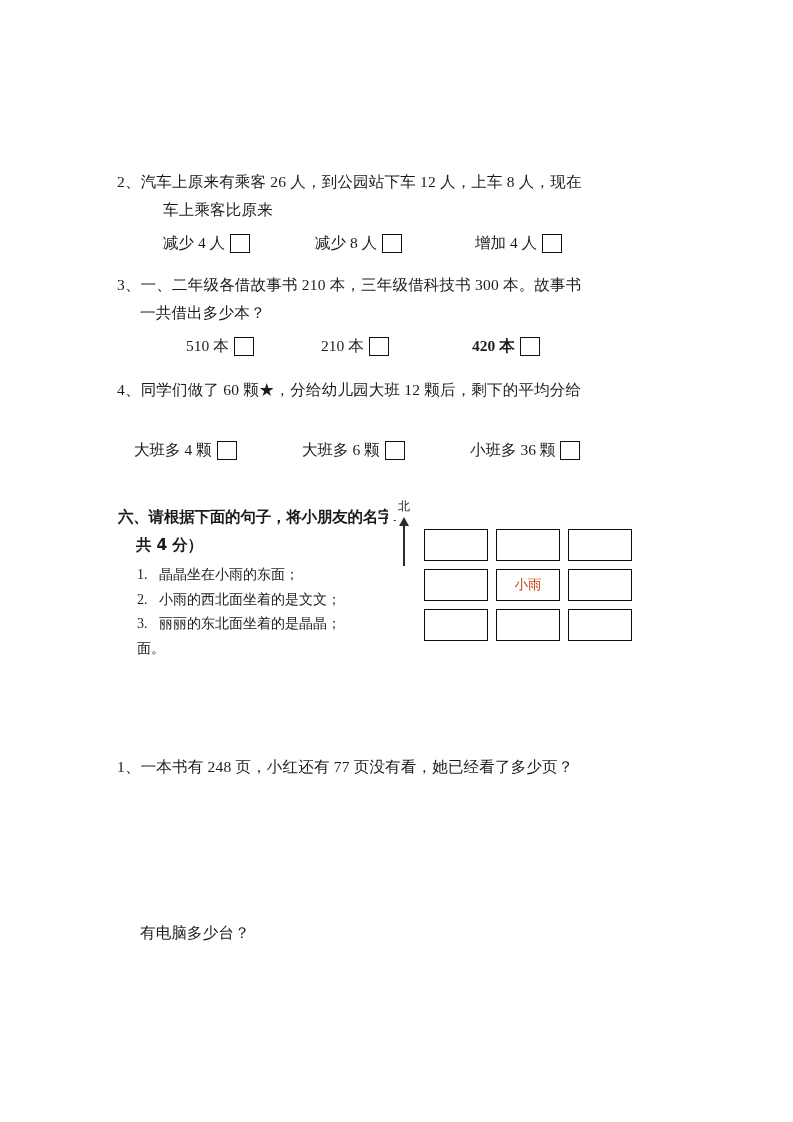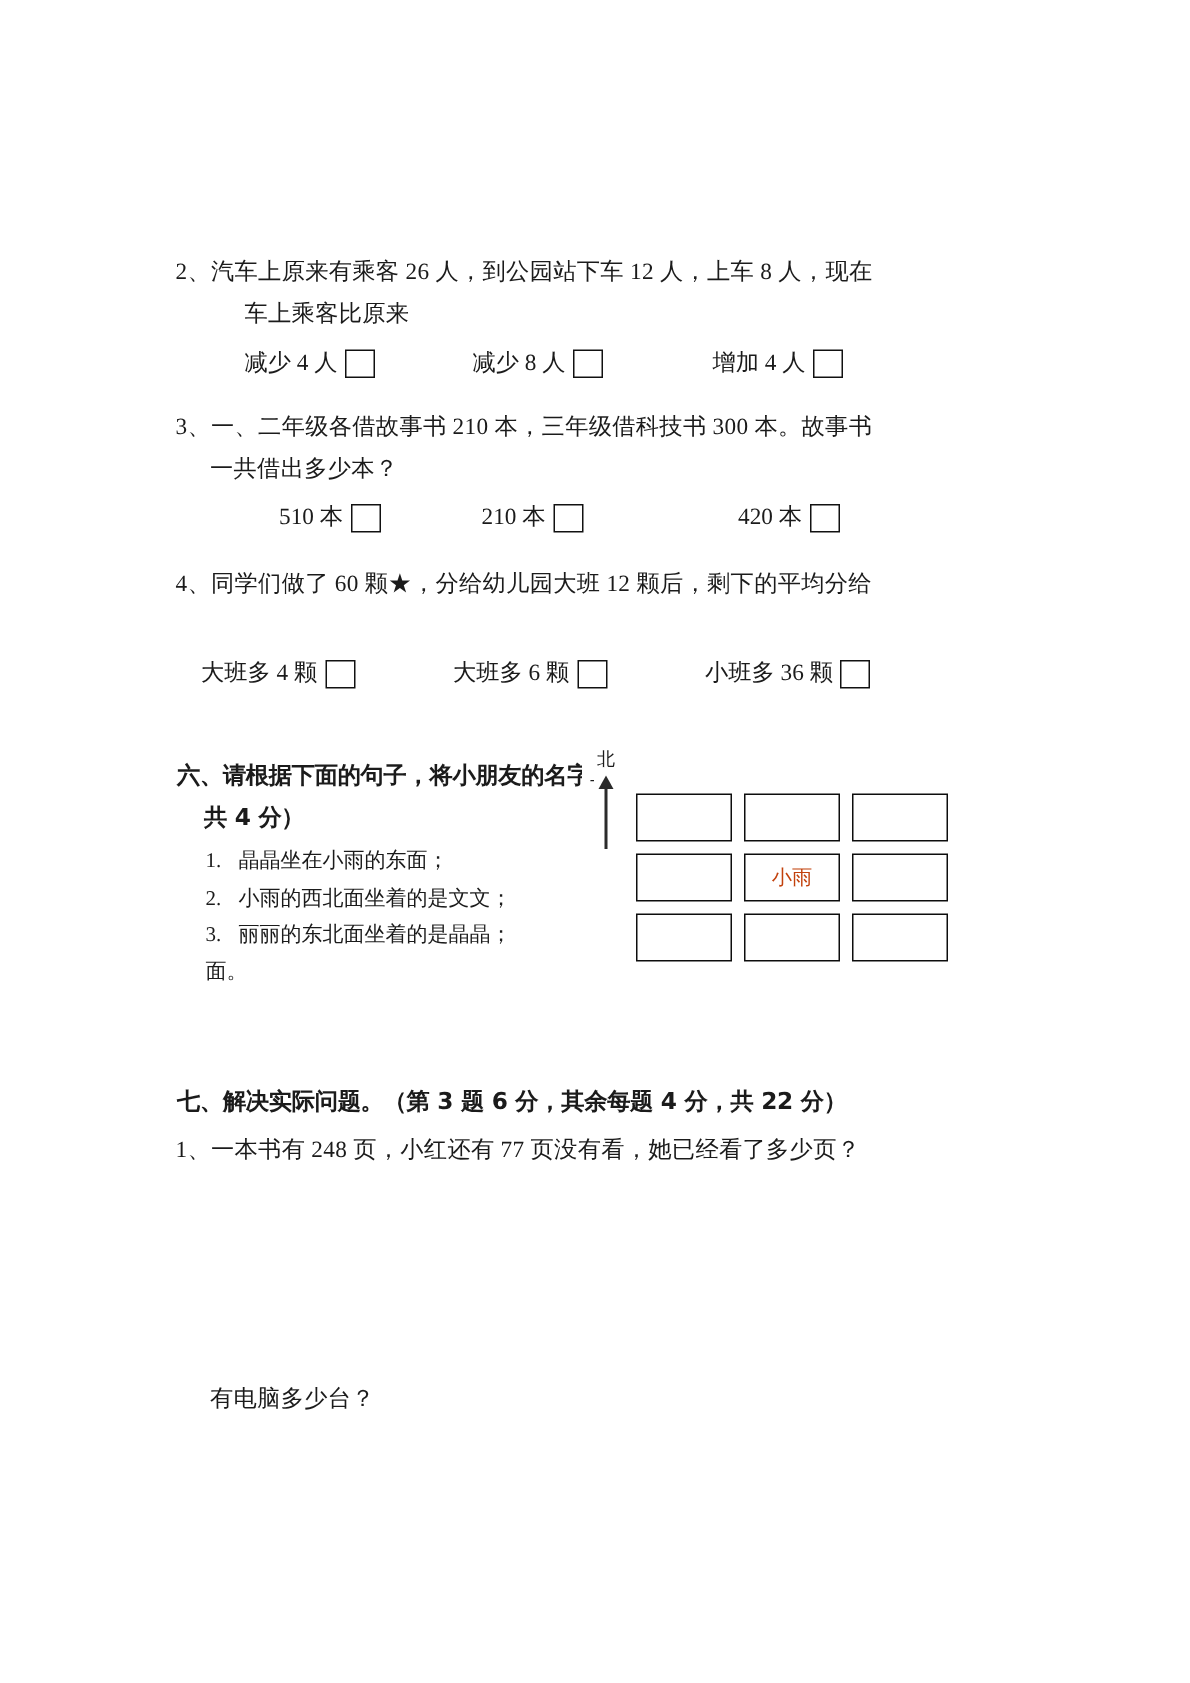--- a/index.html
+++ b/index.html
@@ -143,21 +143,21 @@
     <span class="opt" style="left:312px;text-align:center;"><span class="lbl">增加 4 人</span><span class="chk"></span></span>
   </div>
 
   <div class="q-line" style="left:117px; top:274px;">
     <span>3、</span><span>一、二年级各借故事书 210 本，三年级借科技书 300 本。故事书</span>
   </div>
   <div class="q-line" style="left:140px; top:302px;">一共借出多少本？</div>
   <div class="opt-row" style="left:186px; top:334px; width:460px;">
     <span class="opt" style="left:0px;"><span class="lbl">510 本</span><span class="chk"></span></span>
     <span class="opt" style="left:135px;"><span class="lbl">210 本</span><span class="chk"></span></span>
-    <span class="opt" style="left:306px;"><span class="lbl">420 本</span><span class="chk"></span></span>
+    <span class="opt" style="left:286px;font-weight:bold;"><span class="lbl">420 本</span><span class="chk"></span></span>
   </div>
 
   <div class="q-line" style="left:117px; top:379px;">
     <span>4、</span><span>同学们做了 60 颗★，分给幼儿园大班 12 颗后，剩下的平均分给</span>
   </div>
   <div class="opt-row" style="left:134px; top:438px; width:500px;">
     <span class="opt" style="left:0px;"><span class="lbl">大班多 4 颗</span><span class="chk"></span></span>
     <span class="opt" style="left:168px;"><span class="lbl">大班多 6 颗</span><span class="chk"></span></span>
     <span class="opt" style="left:336px;"><span class="lbl">小班多 36 颗</span><span class="chk"></span></span>
   </div>
@@ -193,21 +193,20 @@
     <div class="seat-cell"></div>
     <div class="seat-cell"></div>
     <div class="seat-cell"></div>
     <div class="seat-cell">小雨</div>
     <div class="seat-cell"></div>
     <div class="seat-cell"></div>
     <div class="seat-cell"></div>
     <div class="seat-cell"></div>
   </div>
 
-  <div class="sec-head" style="left:118px; top:722px;">七、解决实际问题。（第 3 题 6 分，其余每题 4 分，共 22 分）</div>
 
   <div class="q-line" style="left:117px; top:756px;">
     <span>1、</span><span>一本书有 248 页，小红还有 77 页没有看，她已经看了多少页？</span>
   </div>
 
   <div class="q-line" style="left:140px; top:922px;">有电脑多少台？</div>
 
 </div>
 
 </body></html>

